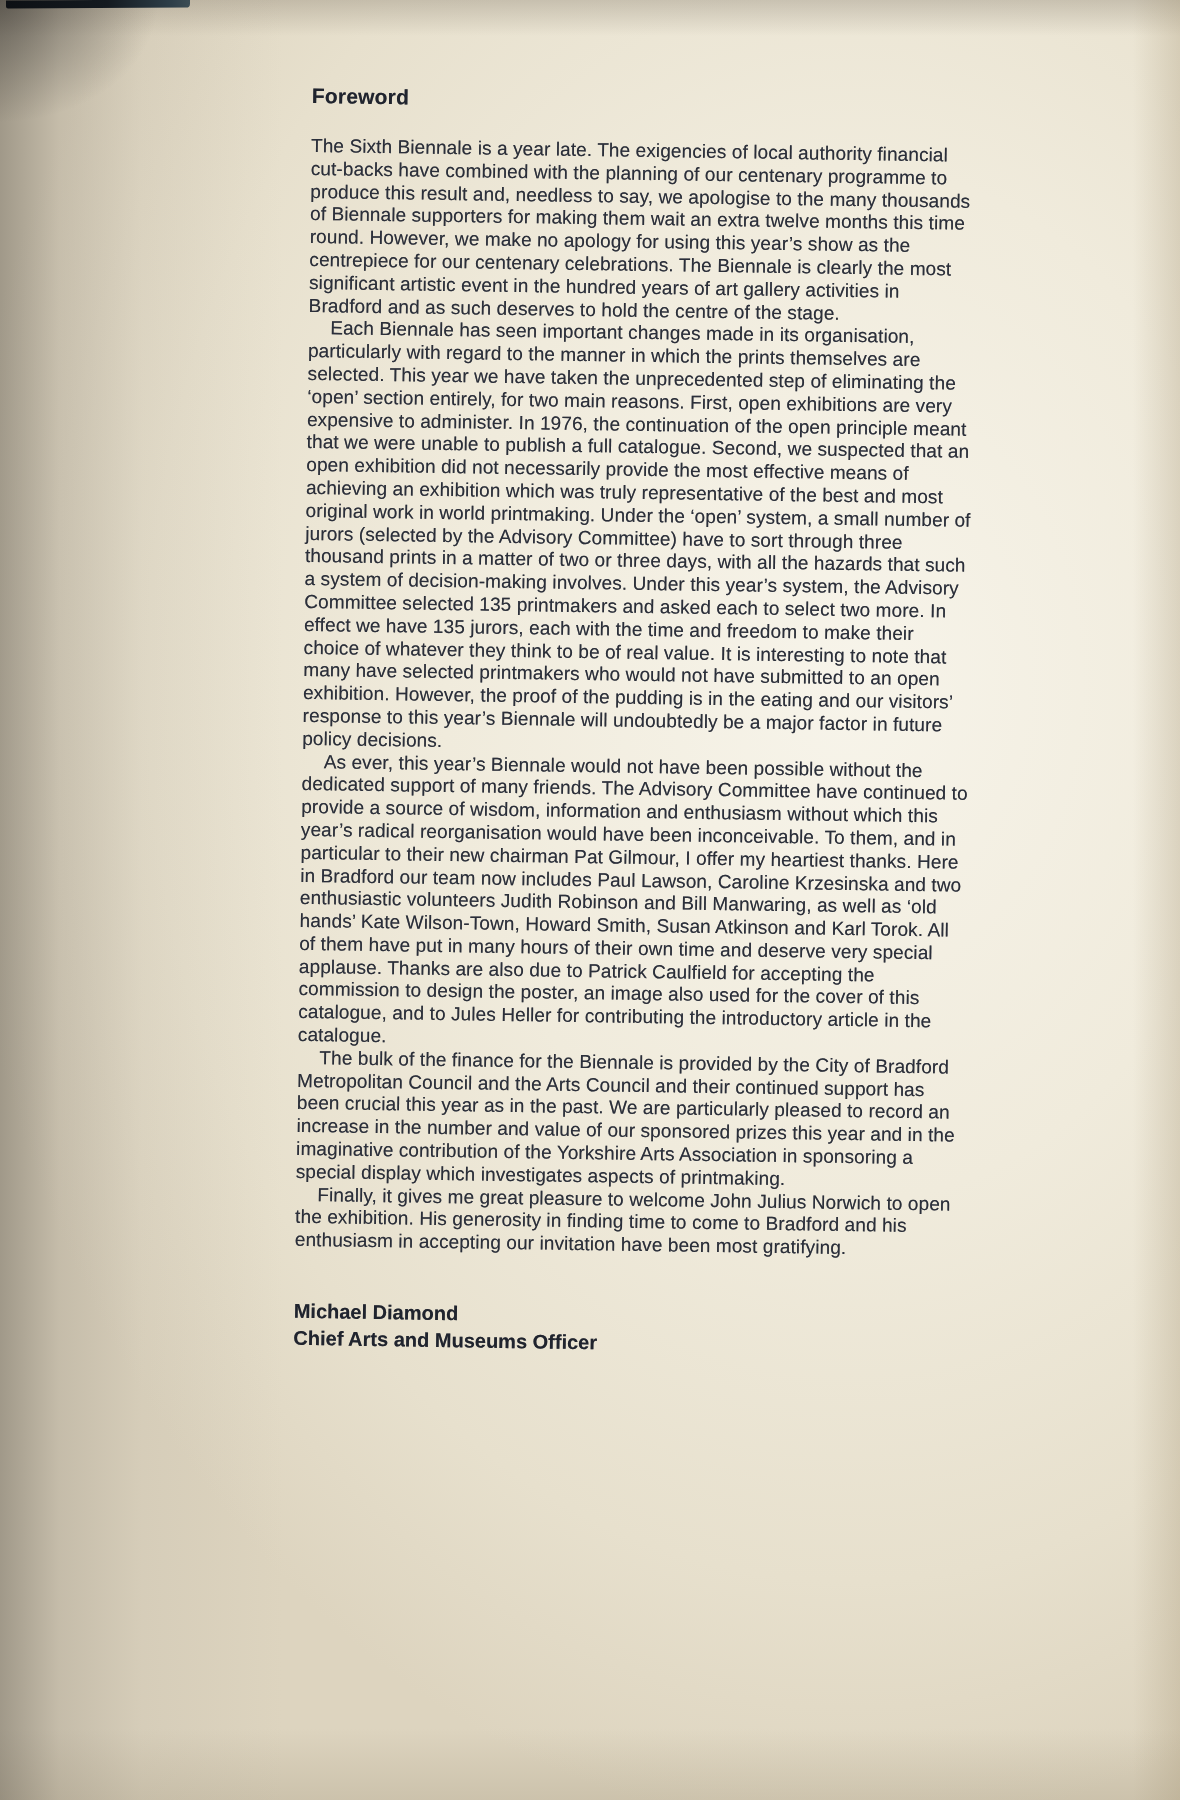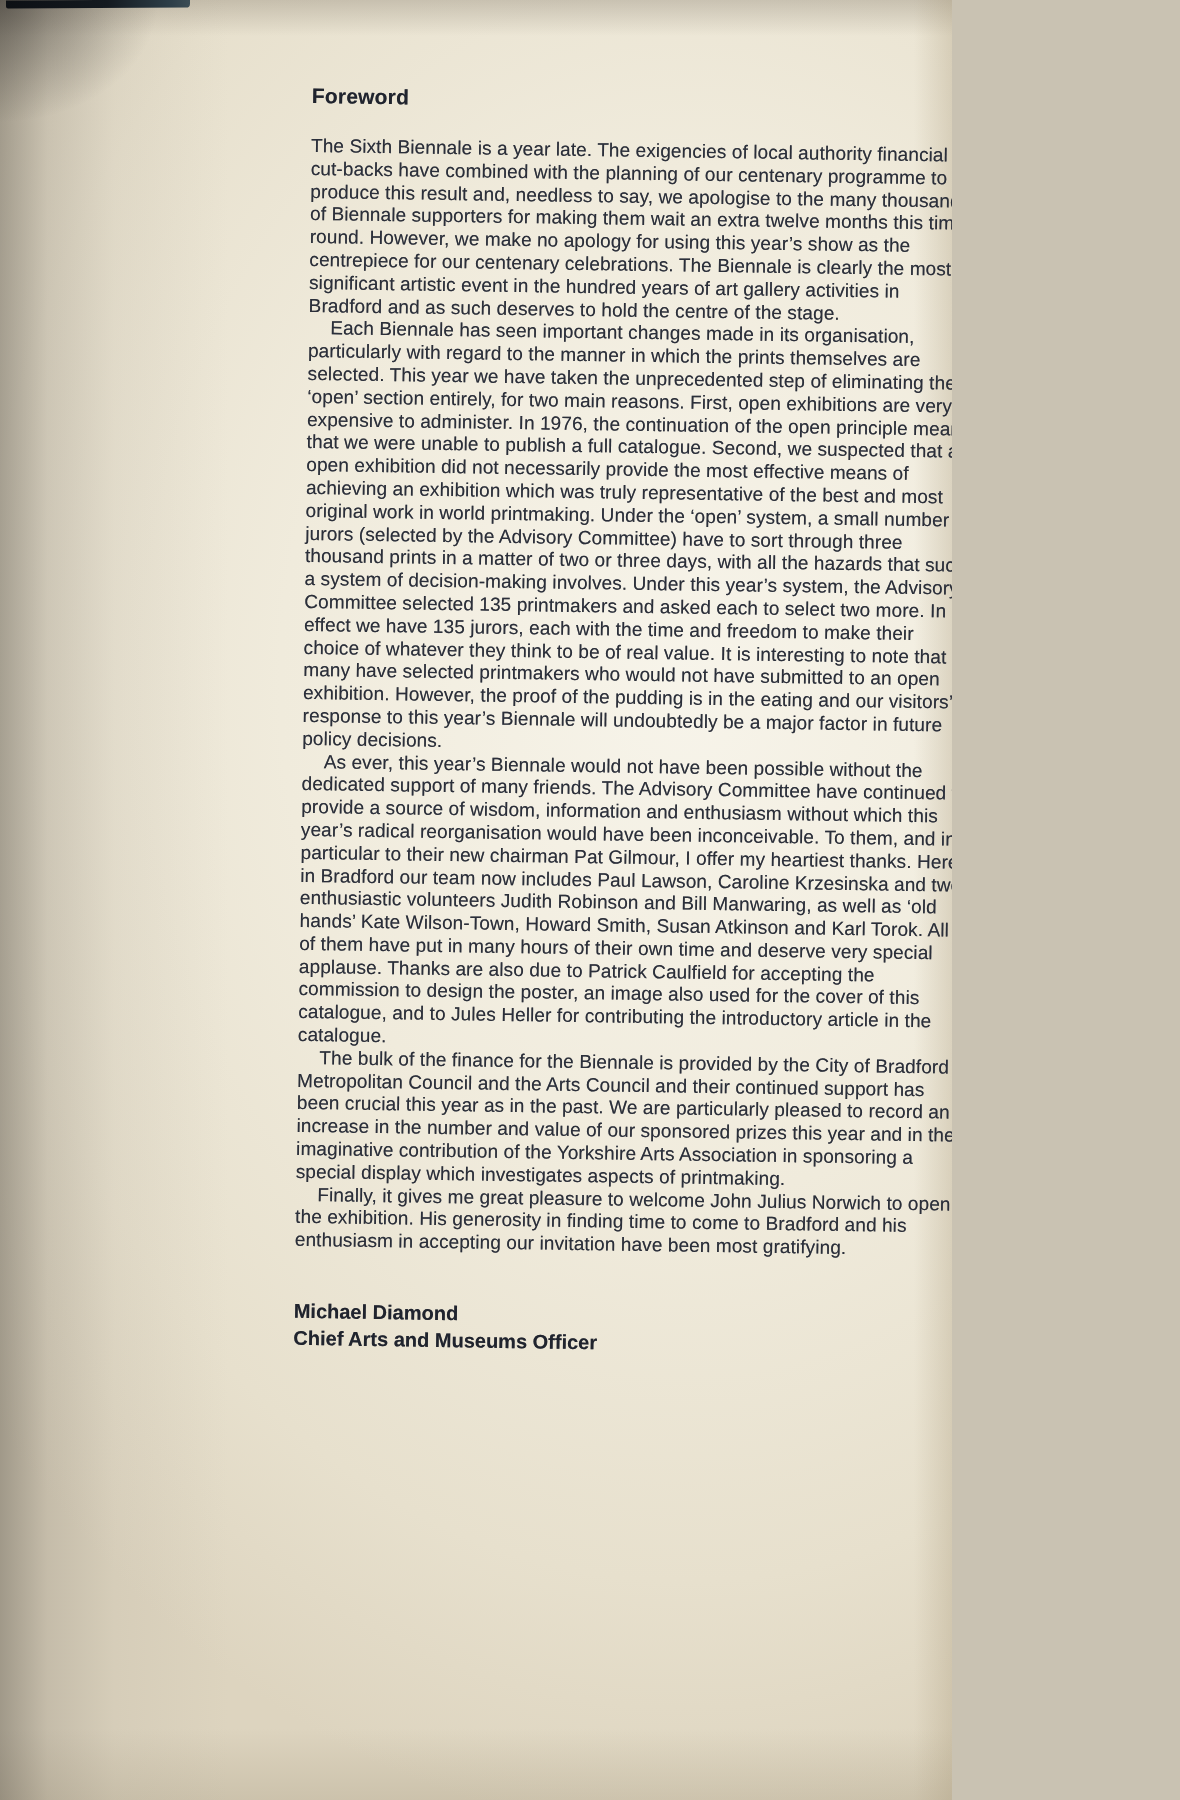--- a/index.html
+++ b/index.html
@@ -2,21 +2,21 @@
 <html><head>
 <meta charset="utf-8">
 <style>
   html, body {
     margin: 0;
     padding: 0;
     background: #c9c2b2;
   }
   .scan {
     position: relative;
-    width: 952px;
+    width: 1180px;
     height: 1800px;
     overflow: hidden;
     font-family: "Liberation Sans", "DejaVu Sans", sans-serif;
     
     background:
       radial-gradient(220px 170px at 0% 0%, rgba(42, 40, 38, 0.50), rgba(42,40,38,0) 72%),
       linear-gradient(90deg, rgba(94, 88, 78, 0.48) 0%, rgba(128, 120, 108, 0.26) 5%,
                       rgba(170, 162, 148, 0.14) 12%, rgba(170,162,148,0) 24%),
       linear-gradient(270deg, rgba(166, 150, 118, 0.30) 0%, rgba(166,150,118,0) 4%),
       linear-gradient(0deg, rgba(160, 148, 122, 0.28) 0%, rgba(160,148,122,0) 4%),

